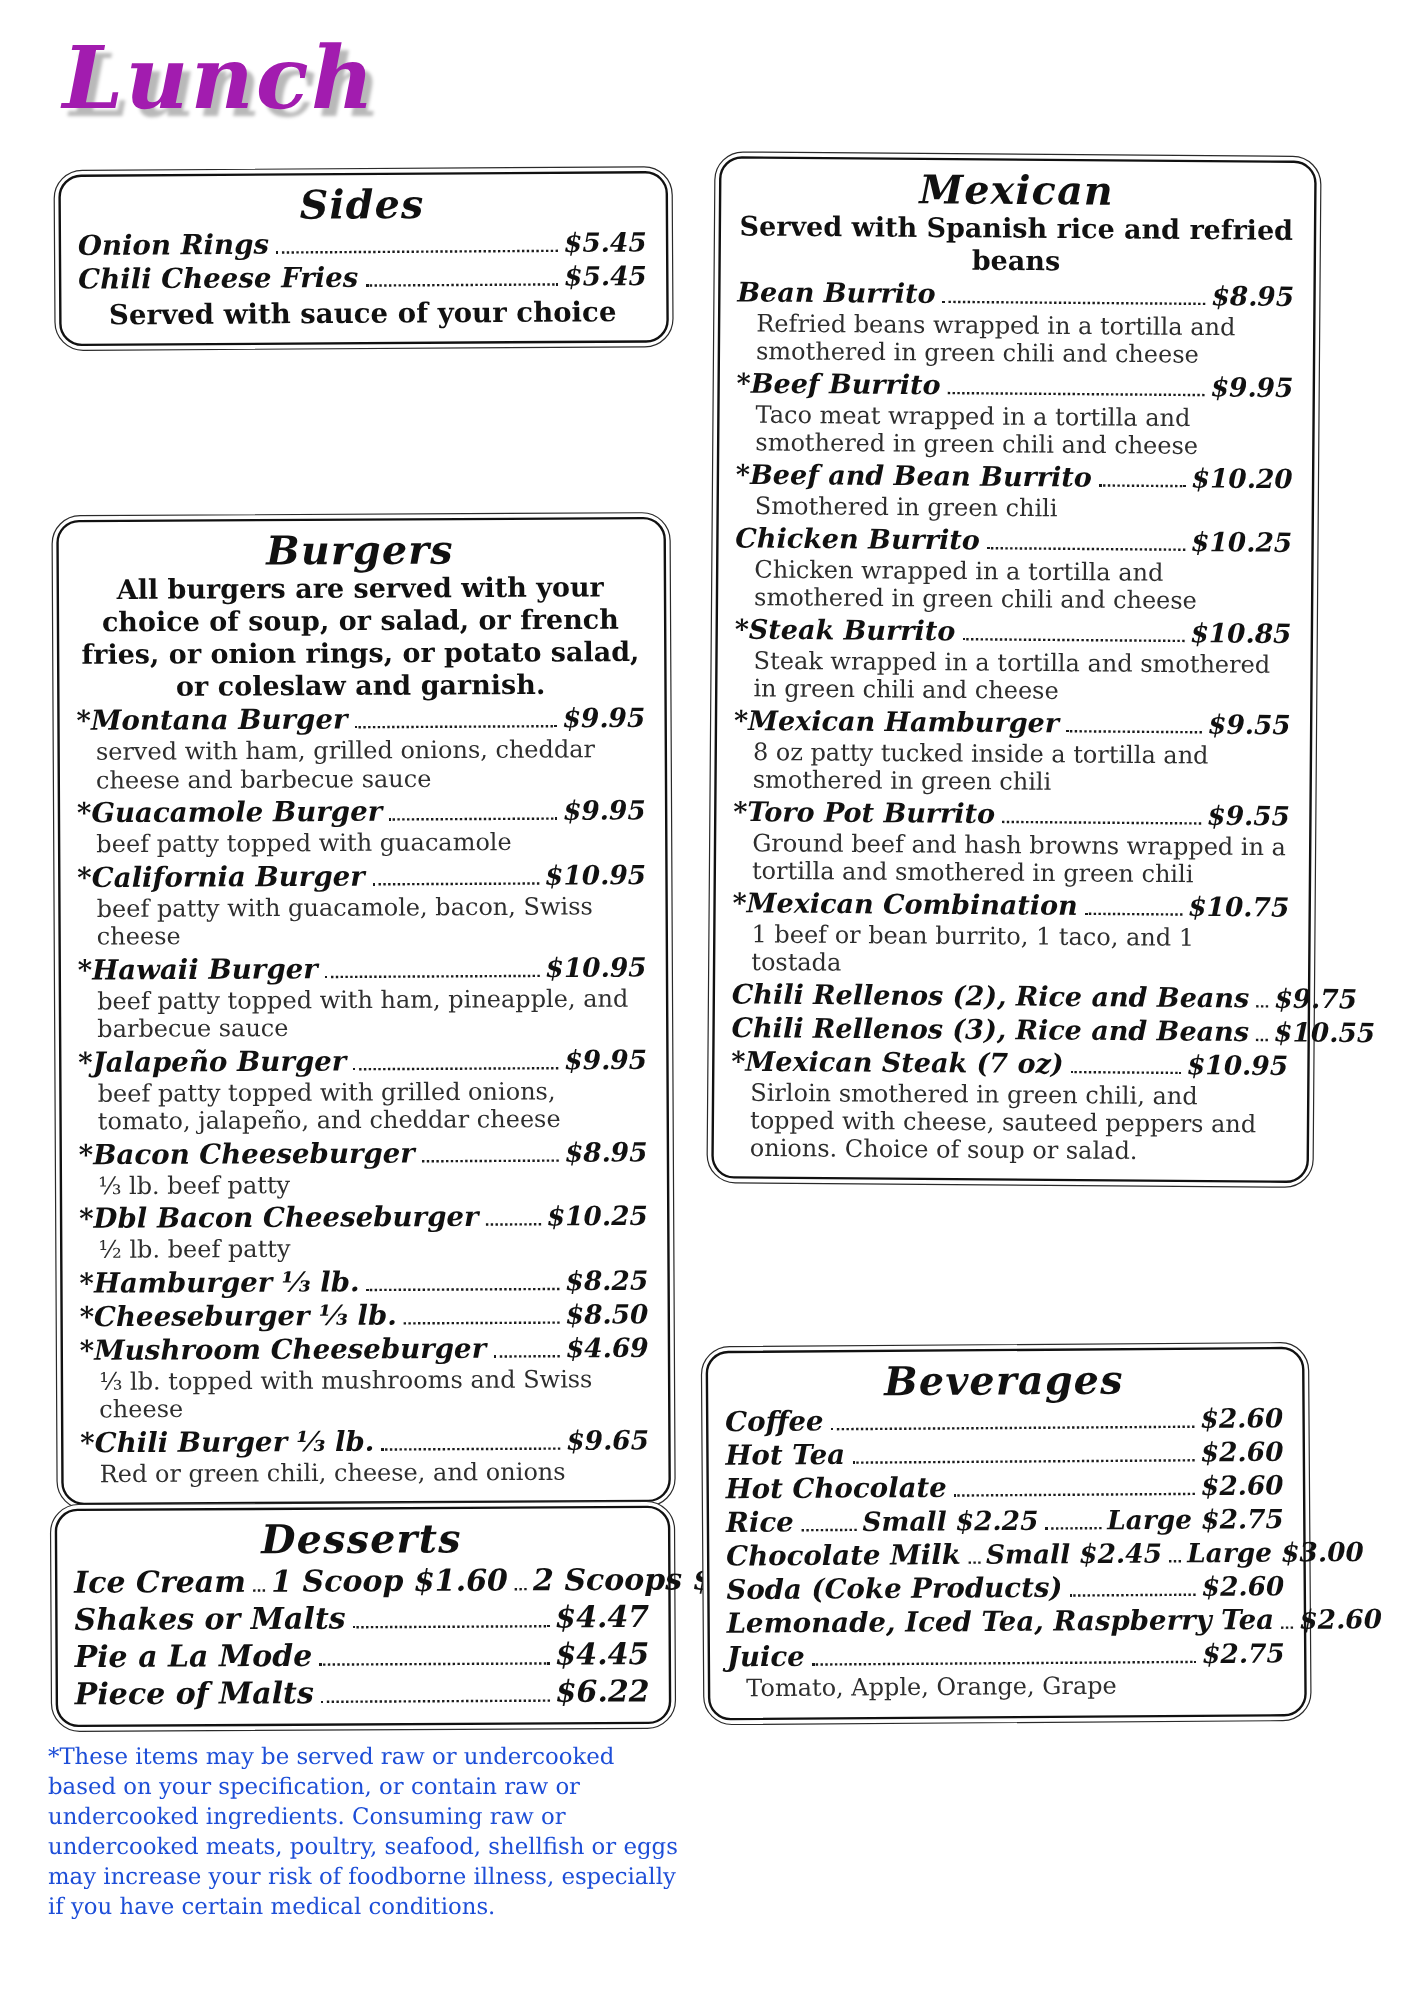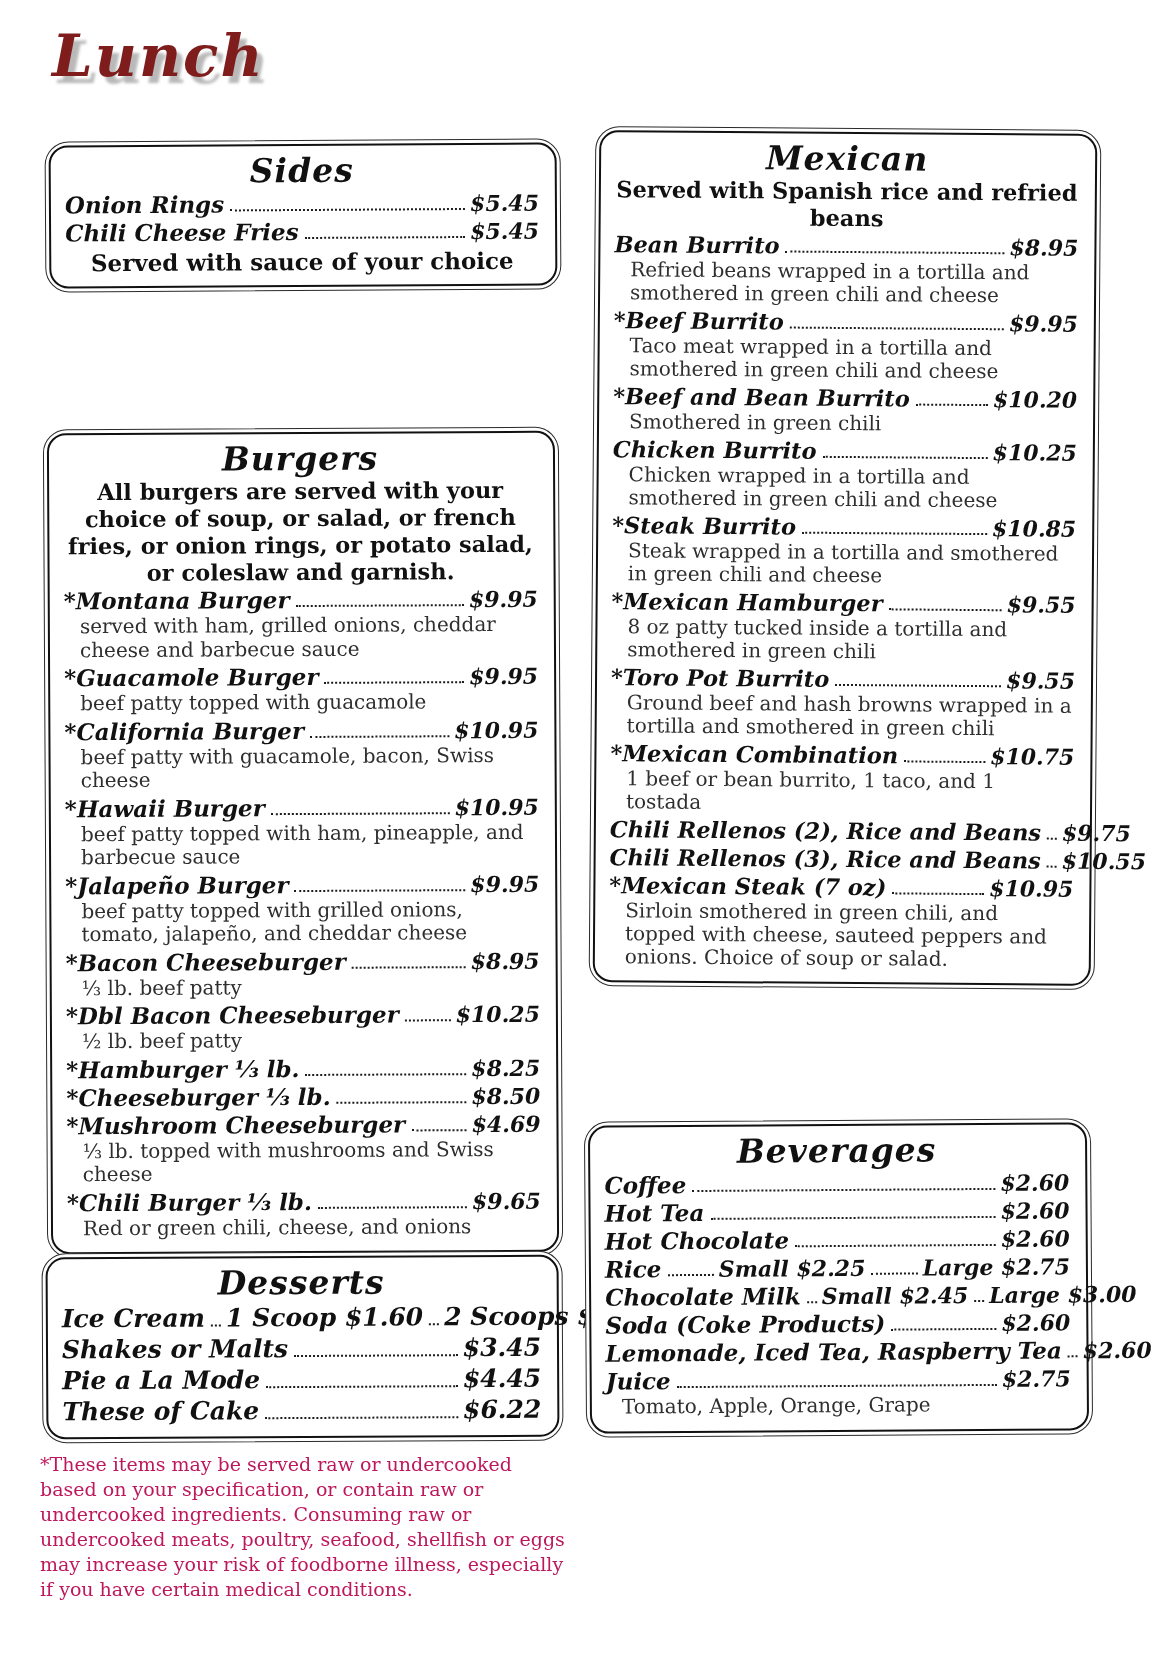--- a/index.html
+++ b/index.html
@@ -2,22 +2,22 @@
 <html><head>
 <meta charset="utf-8">
 <style>
   html,body { margin:0; padding:0; background:#ffffff; }
   .page {
     position:relative; width:1170px; height:1658px; background:#ffffff;
     font-family:"DejaVu Serif", serif; color:#111; overflow:hidden;
   }
   .lunch-title {
     position:absolute; left:52px; top:22px;
-    font-size:58px; font-weight:bold; font-style:italic;
-    letter-spacing:2px; color:#7f1d1d;
+    font-size:72px; font-weight:bold; font-style:italic;
+    letter-spacing:2px; color:#a21caf;
     text-shadow:6px 7px 3px #b9b9b9;
   }
   .menu-box {
     position:absolute; background:#fff;
     border:1.5px solid #2a2a2a; border-radius:24px; padding:3px;
     box-sizing:border-box;
   }
   .inner {
     border:2.2px solid #111; border-radius:19px;
     padding:6px 16px 10px 14px; box-sizing:border-box; height:100%;
@@ -45,21 +45,21 @@
     white-space:nowrap;
   }
   .desc {
     font-size:20px; line-height:23.5px; color:#2e2e2e;
     margin:0 0 2px 16px; font-weight:normal;
   }
   .big .nm, .big .pr, .big .mid { font-size:25px; line-height:31px; }
   .sides-footer { text-align:center; font-weight:bold; font-size:23px; margin-top:2px; }
   .disclaimer {
     position:absolute; left:40px; top:1452px; width:532px;
-    font-size:19px; line-height:25px; color:#be185d;
+    font-size:19px; line-height:25px; color:#1d4ed8;
   }
   
   .box-sides     { left:45px;  top:140px;  width:516px; transform:rotate(-0.35deg); }
   .box-burgers   { left:45px;  top:428px;  width:516px; transform:rotate(-0.3deg); }
   .box-desserts  { left:42px;  top:1252px; width:521px; transform:rotate(-0.3deg); }
   .box-mexican   { left:592px; top:128px;  width:506px; transform:rotate(0.45deg); }
   .box-beverages { left:585px; top:1120px; width:507px; transform:rotate(-0.4deg); }
   .box-mexican .nm { font-size:22.5px; }
   .box-mexican .desc { line-height:23px; }
 </style>
@@ -288,33 +288,33 @@
           <span class="leader"></span>
           <span class="mid">1 Scoop $1.60</span>
           <span class="leader"></span>
           <span class="pr">2 Scoops $2.45</span>
         </div>
       </div>
       <div class="row big">
         <div class="line">
           <span class="nm">Shakes or Malts</span>
           <span class="leader"></span>
-          <span class="pr">$3.45</span>
+          <span class="pr">$4.47</span>
         </div>
       </div>
       <div class="row big">
         <div class="line">
           <span class="nm">Pie a La Mode</span>
           <span class="leader"></span>
           <span class="pr">$4.45</span>
         </div>
       </div>
       <div class="row big">
         <div class="line">
-          <span class="nm">These of Cake</span>
+          <span class="nm">Piece of Malts</span>
           <span class="leader"></span>
           <span class="pr">$6.22</span>
         </div>
       </div>
     </div>
   </div>
 
   <div class="menu-box box-beverages">
     <div class="inner">
       <div class="sec-title">Beverages</div>

